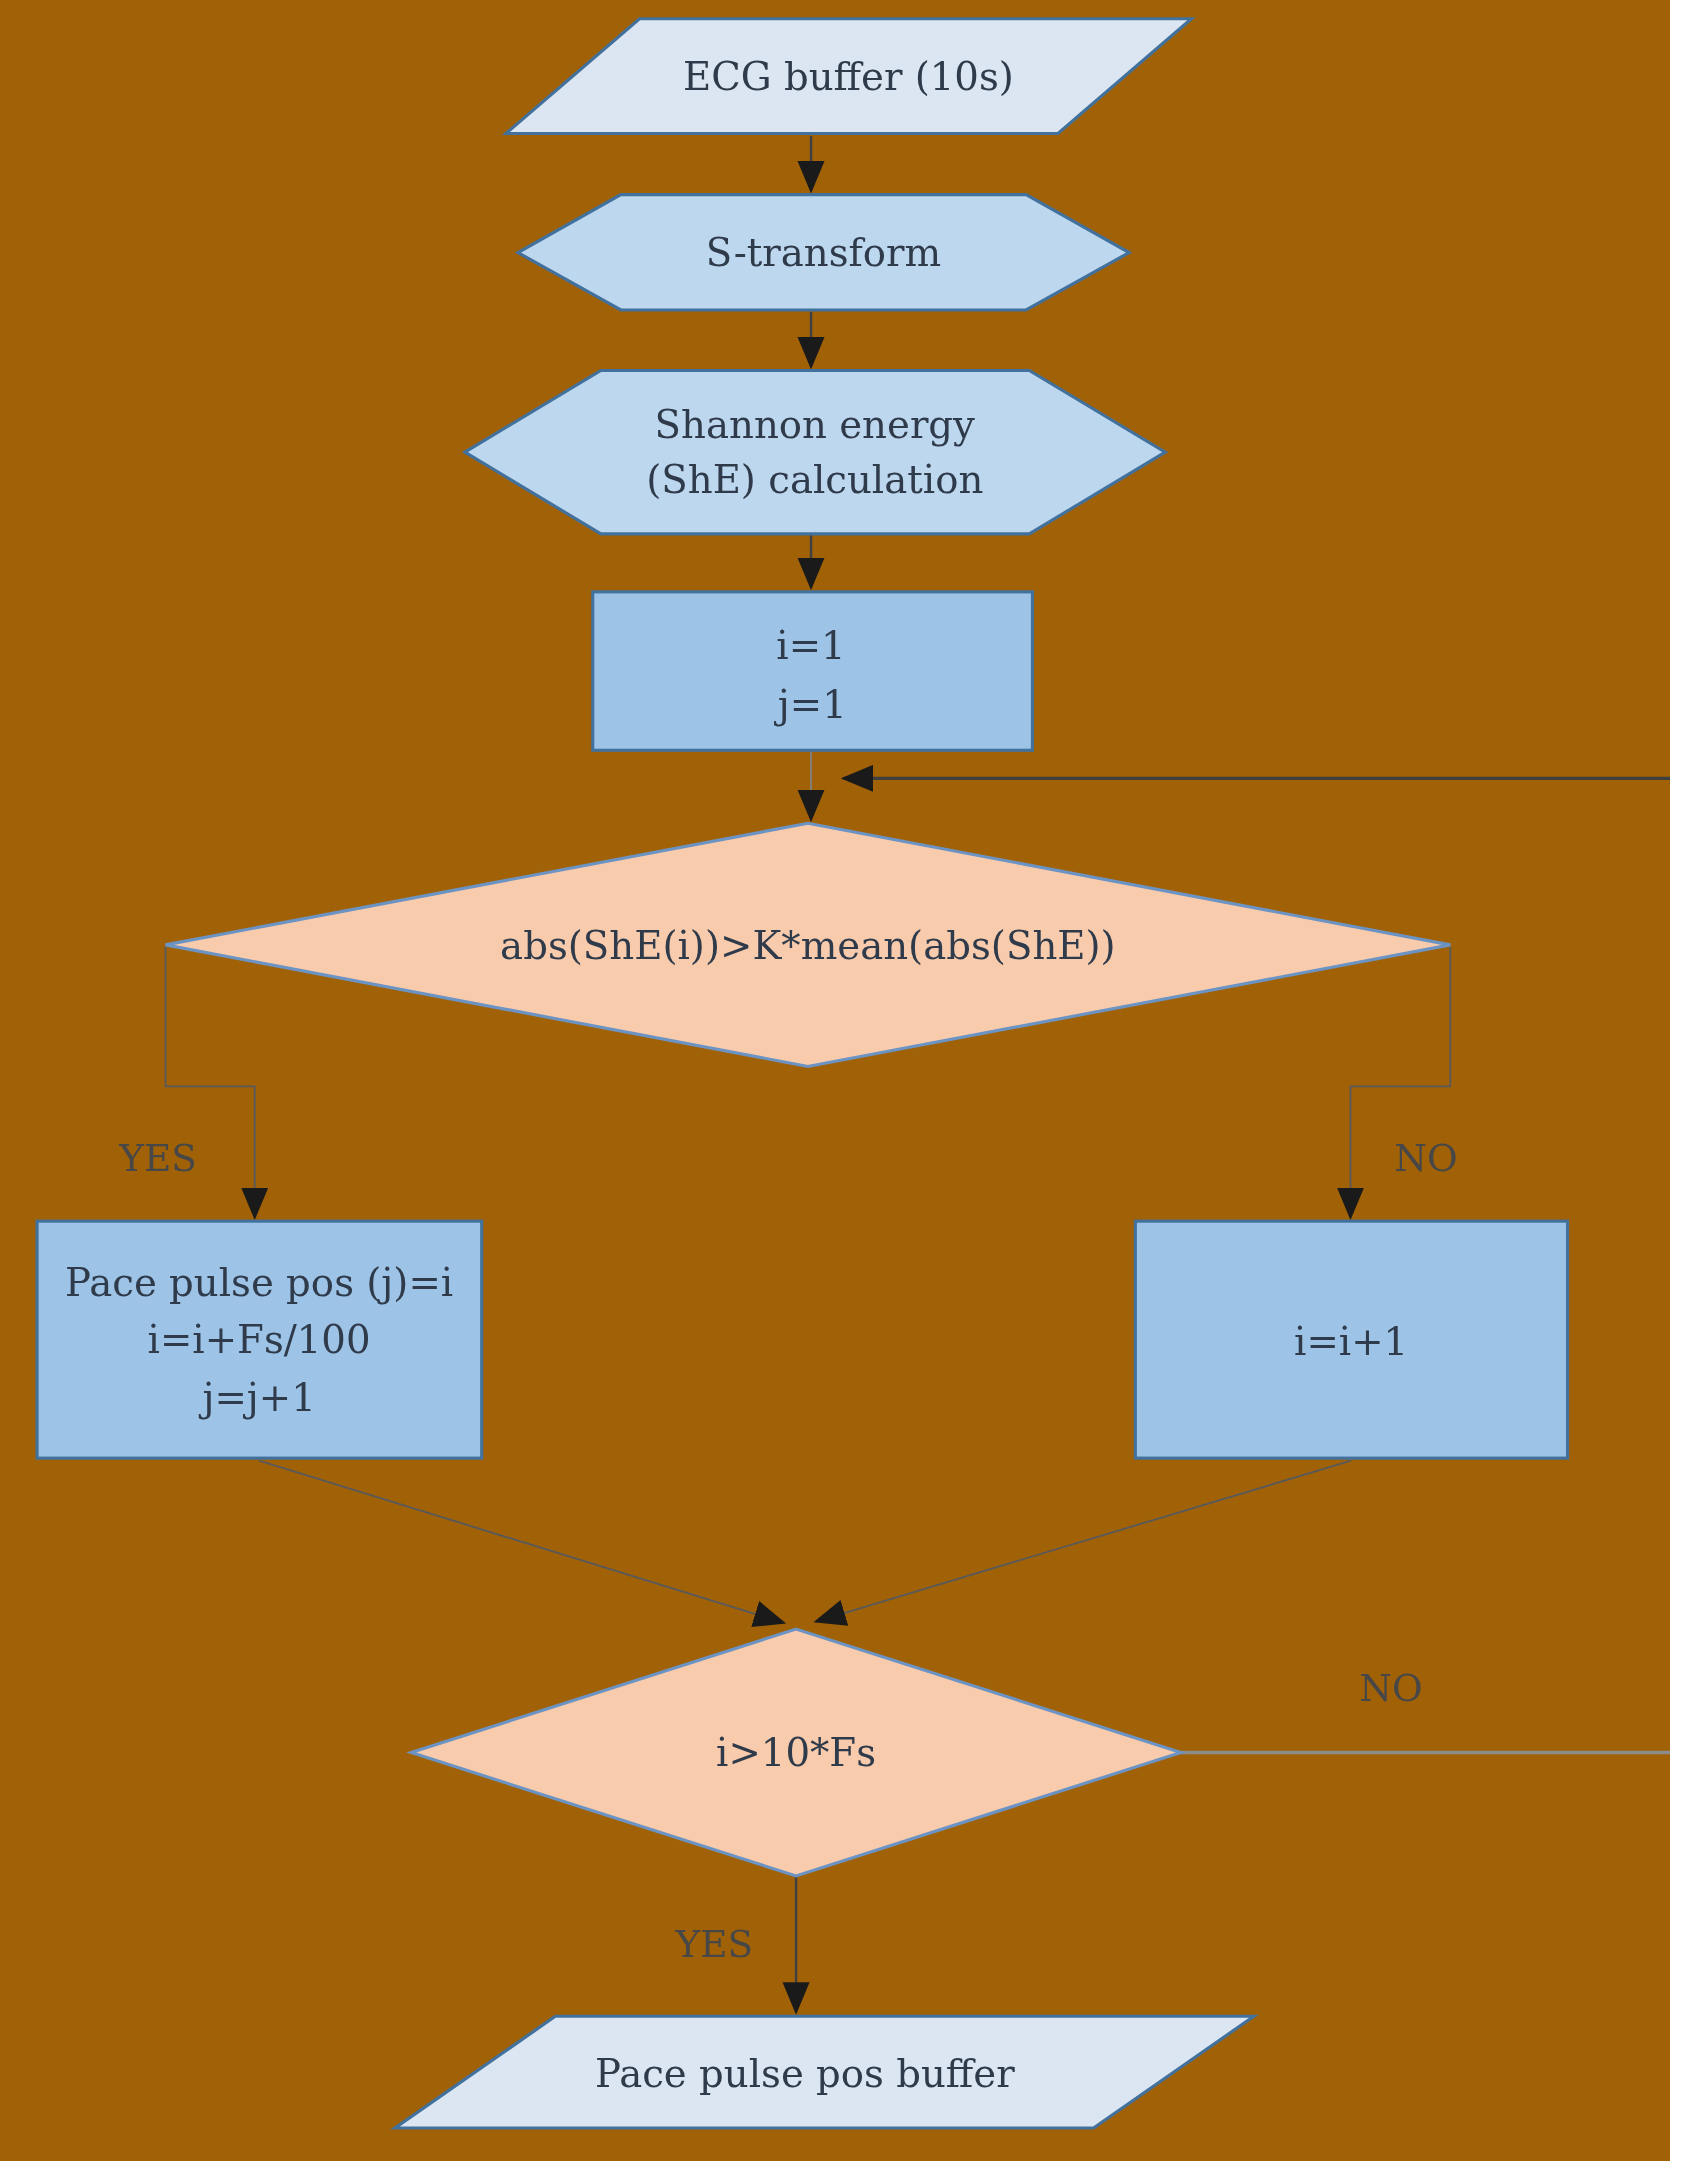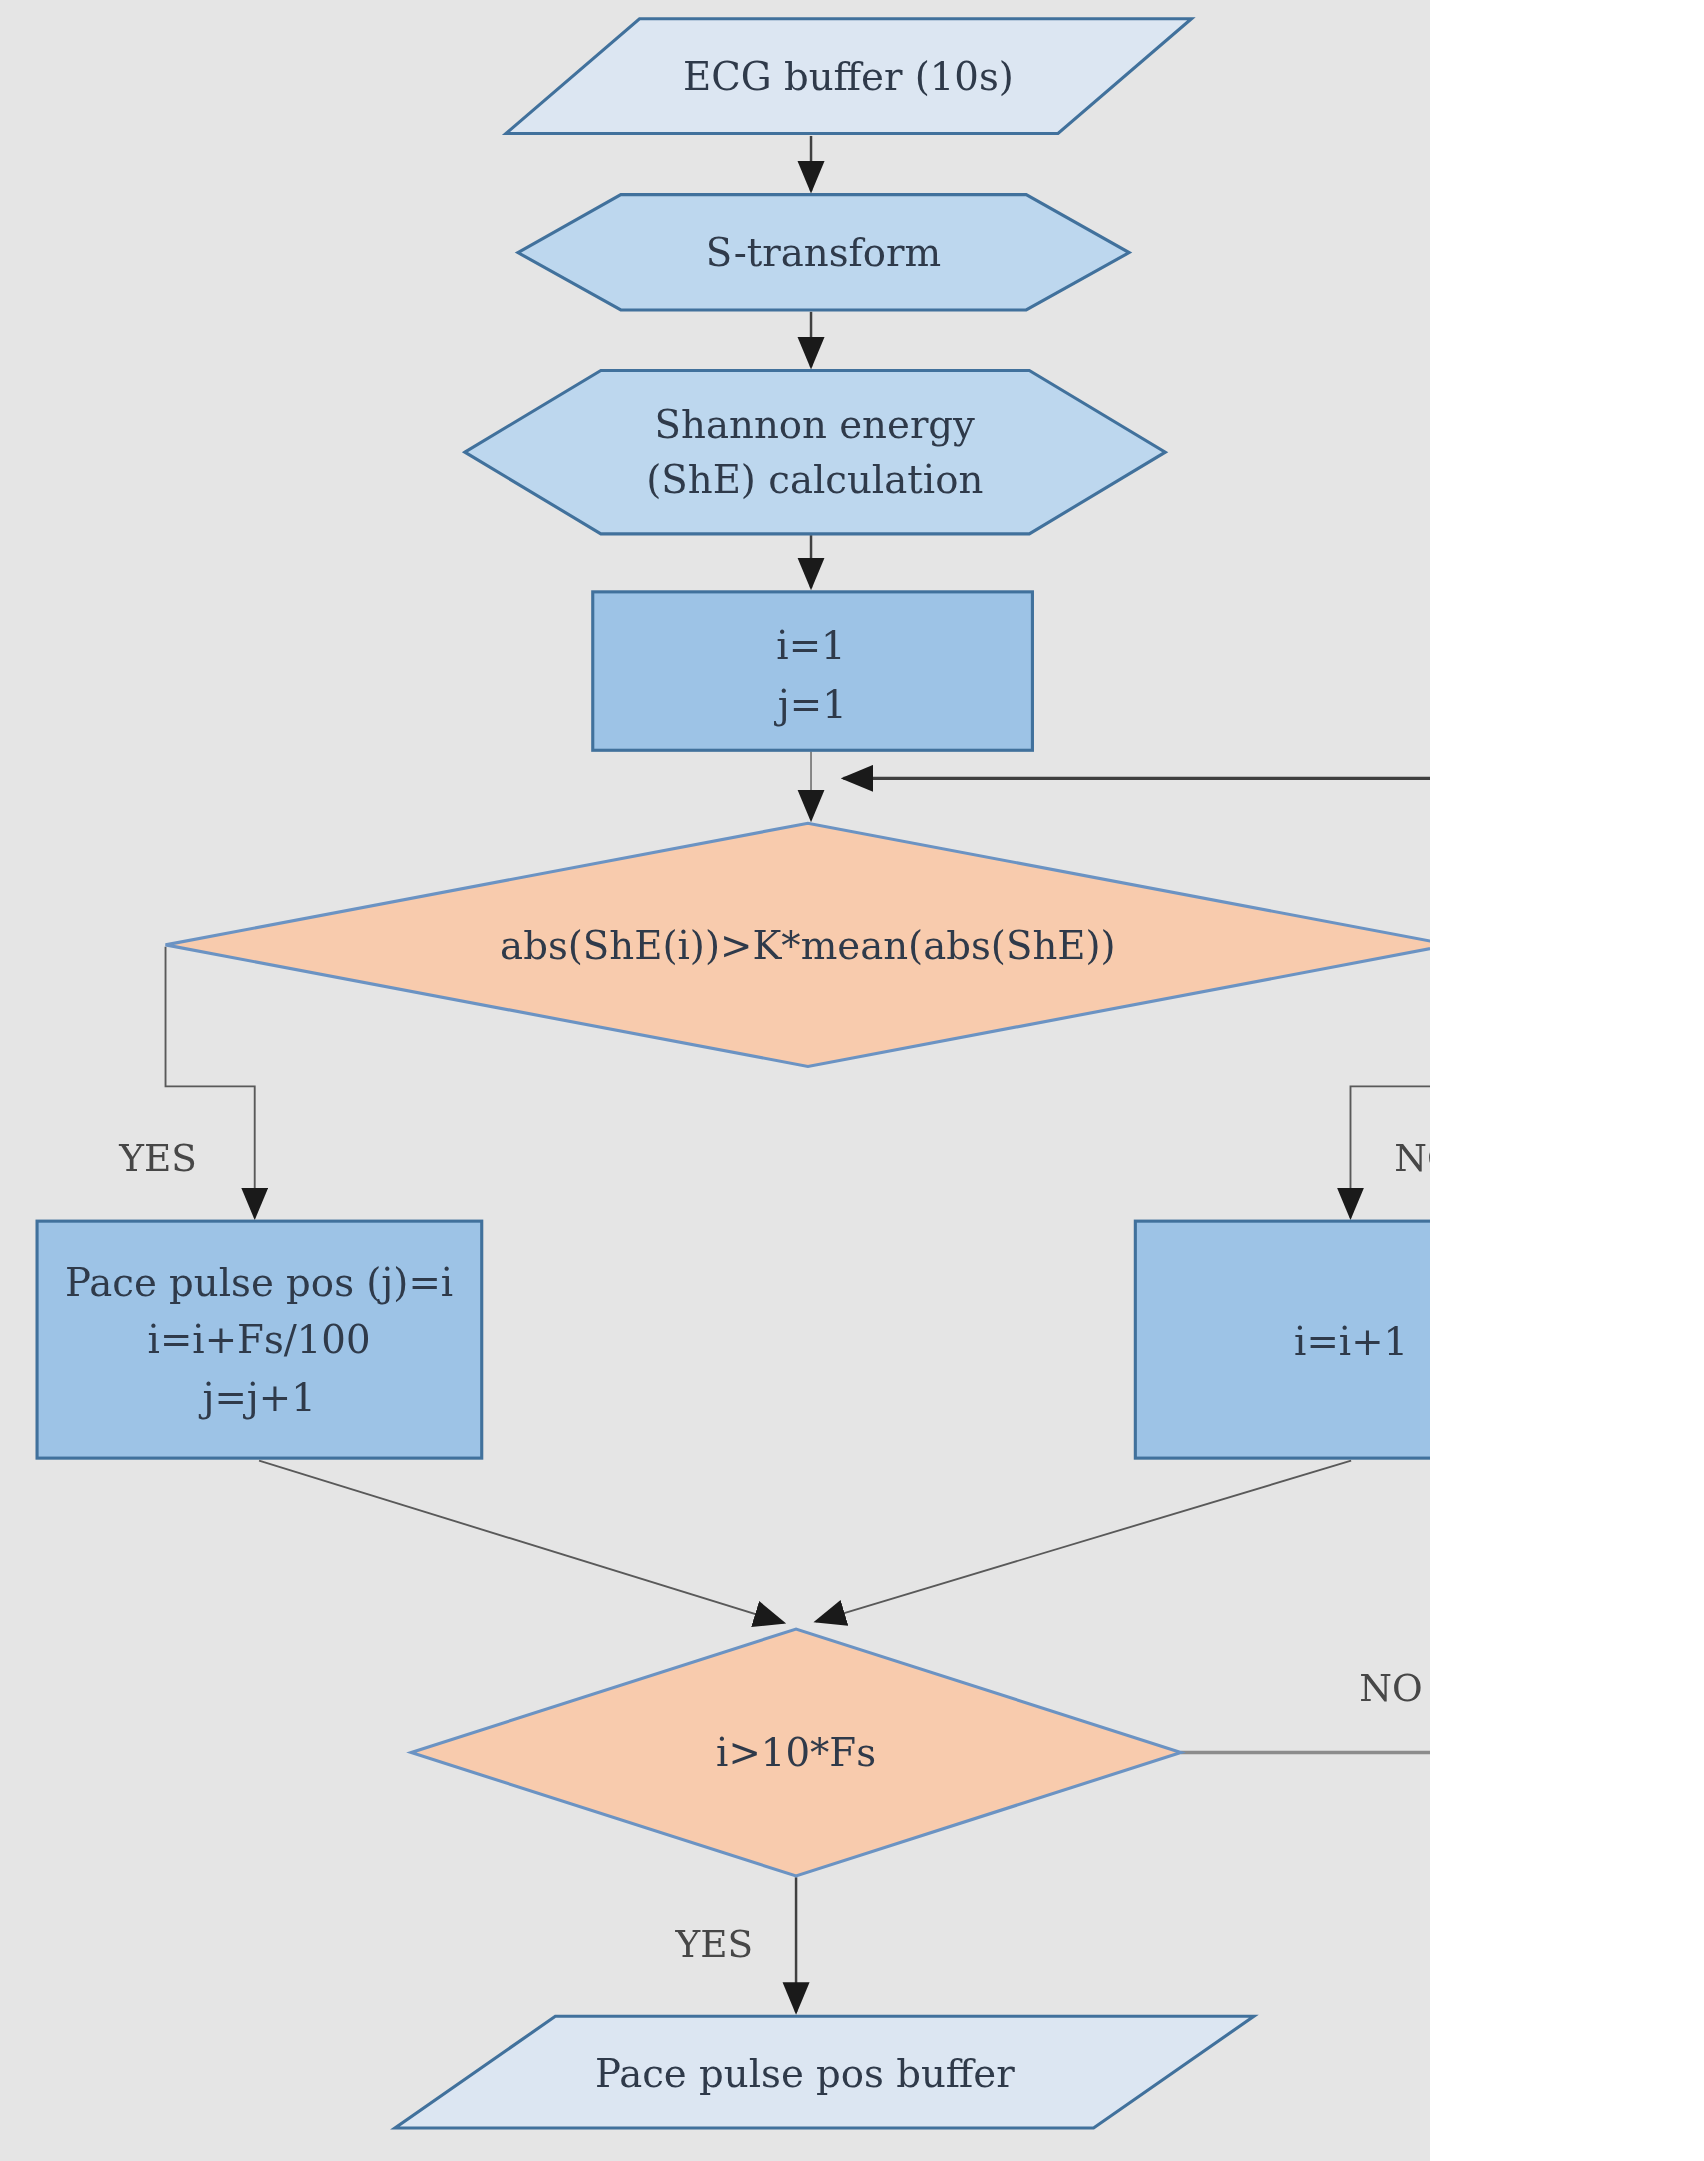--- a/index.html
+++ b/index.html
@@ -1,16 +1,16 @@
 <!DOCTYPE html>
 <html style="font-size:10px"><head>
 <meta charset="utf-8">
 <style>
   html,body{margin:0;padding:0;background:#ffffff;}
-  .canvas{position:relative;width:1430px;height:2161px;background:#e5e5e5;overflow:hidden;}
+  .canvas{position:relative;width:1634px;height:2161px;background:#a16207;overflow:hidden;padding-left:36px;}
   svg.flow{position:absolute;left:0;top:0;width:1705px;height:2161px;display:block;}
   .shape{stroke-width:5;}
   .conn{stroke:#595959;stroke-width:3;fill:none;}
   .conn-dark{stroke:#404040;stroke-width:4;fill:none;}
   .conn-mid{stroke:#3f3f3f;stroke-width:5;fill:none;}
   .conn-light{stroke:#8c8c8c;stroke-width:6;fill:none;}
   .conn-thin{stroke:#808080;stroke-width:3;fill:none;}
   .node-text{font:62px "DejaVu Serif","Liberation Serif",serif;fill:#2f3a4a;}
   .label-text{font:60px "DejaVu Serif","Liberation Serif",serif;fill:#474747;}
   text{user-select:none;}

